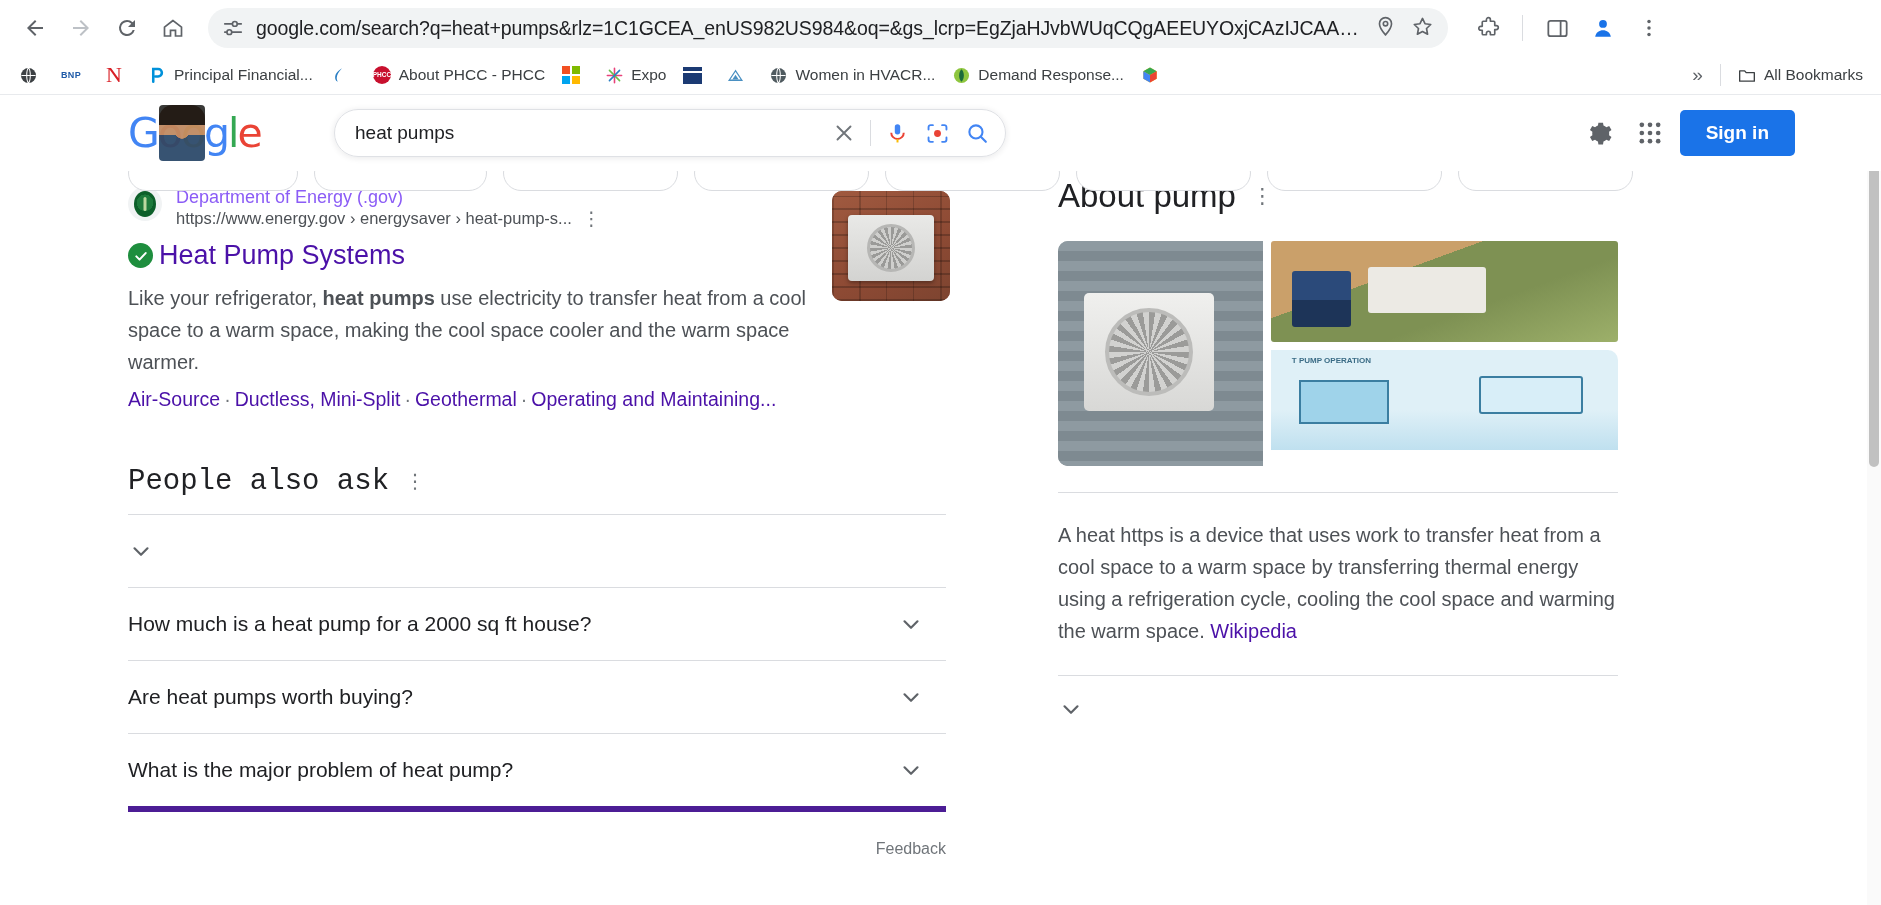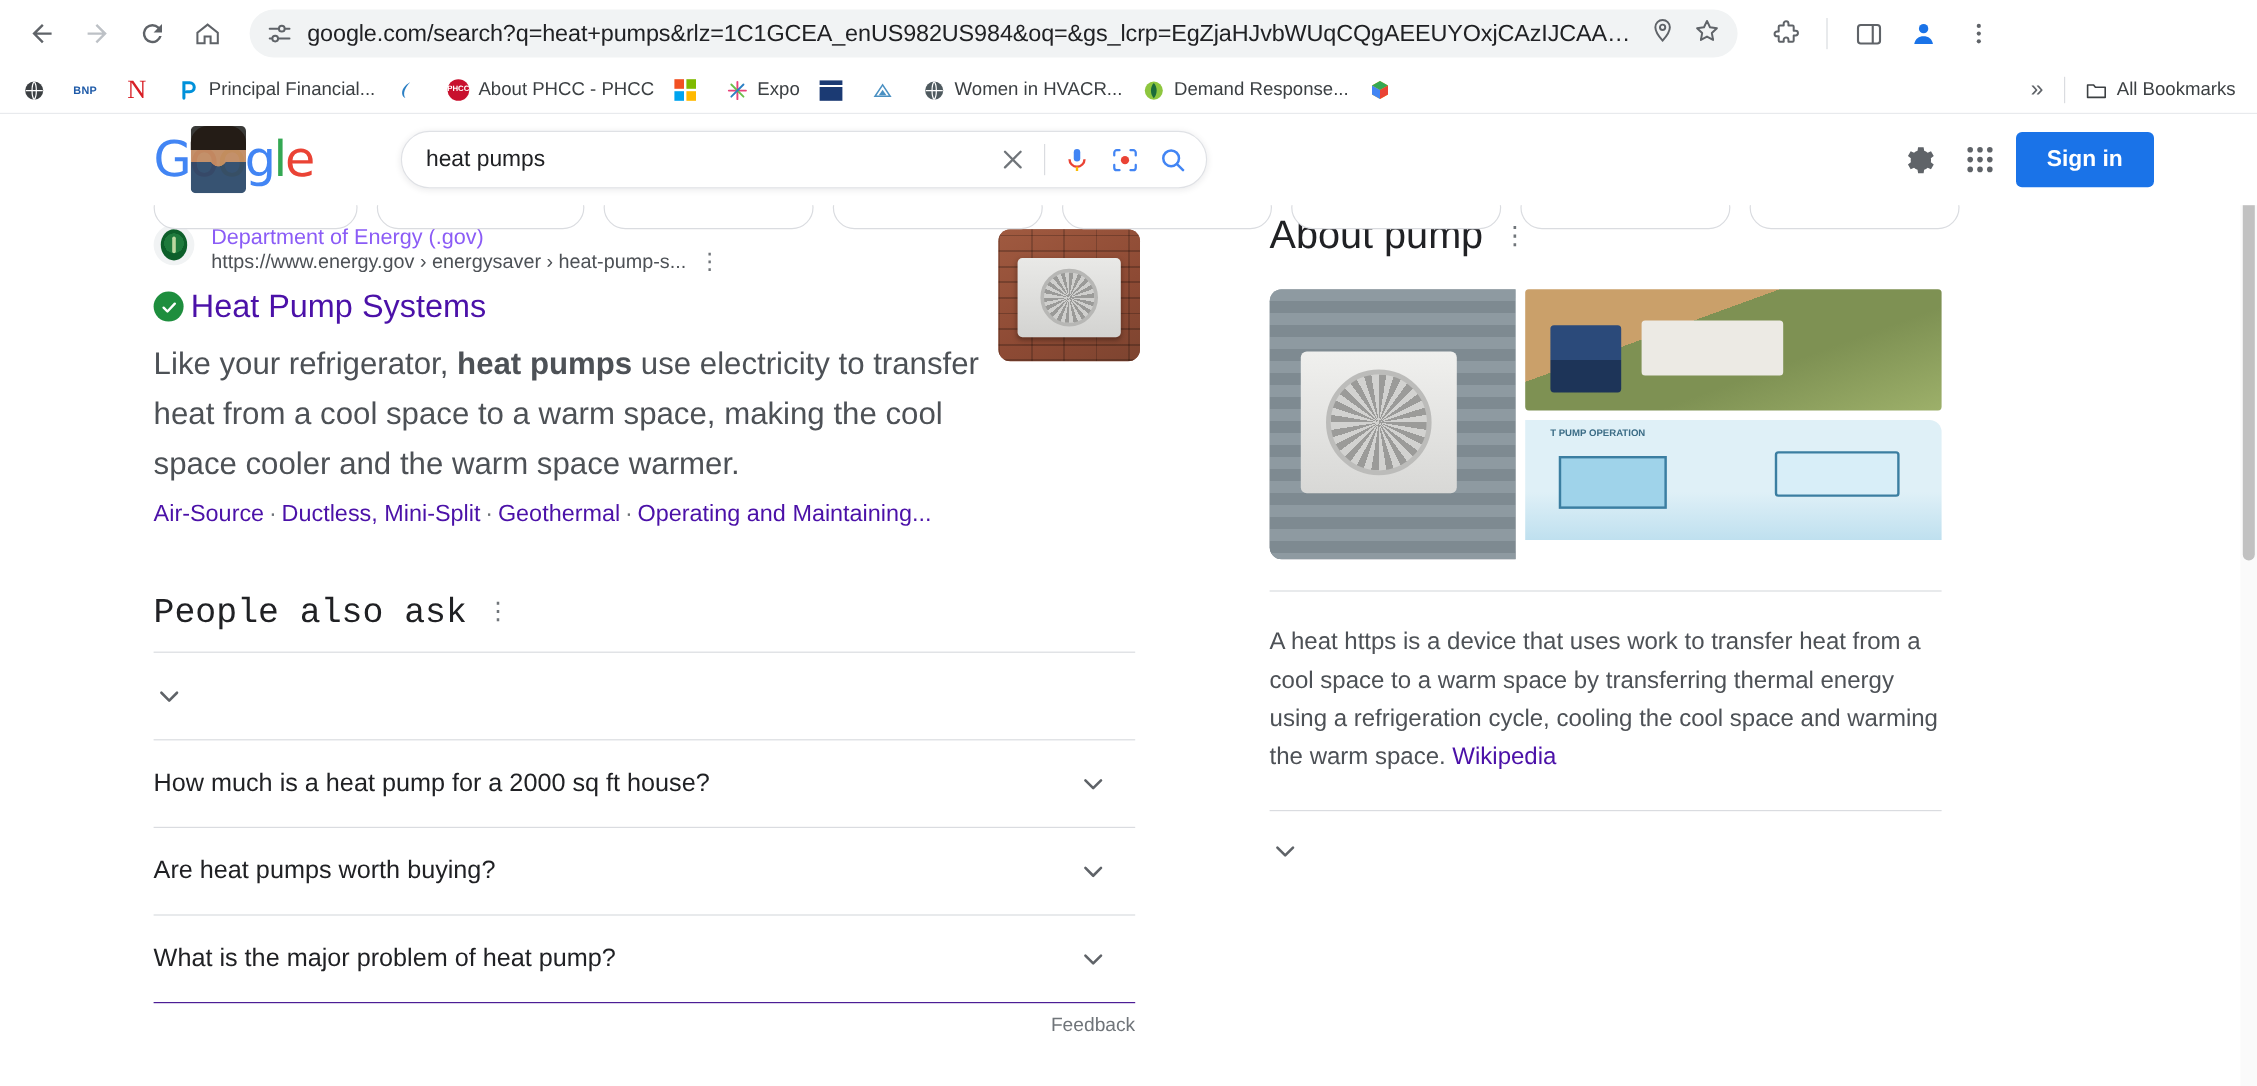--- a/index.html
+++ b/index.html
@@ -233,21 +233,21 @@
     background:#1e8e3e;
     display:flex; align-items:center; justify-content:center;
     flex:0 0 auto;
   }
   .res-title {
     font-size: 27px;
     color: #4b11a8;
     line-height: 1.3;
   }
   .snippet {
-    font-size: 26px;
+    font-size: 20px;
     line-height: 1.58;
     color:#4d5156;
     margin-top: 10px;
     max-width: 700px;
   }
   .snippet b { color:#4d5156; font-weight:bold;}
   .sitelinks {
     margin-top: 6px;
     font-size: 19.5px;
     color:#4b11a8;
@@ -298,24 +298,24 @@
     height: 73px;
     display:flex;
     align-items:center;
     justify-content:space-between;
     padding-right: 22px;
     width: 818px;
   }
   .paa-q { font-size: 21px; color:#202124; }
   .chev { width: 26px; height: 26px; flex:0 0 auto;}
   .paa-footer {
-    border-top: 1px solid #4c1d95;
+    border-top: 6px solid #4c1d95;
     width: 818px;
     display:flex; justify-content:flex-end;
-    padding-top: 10px;
+    padding-top: 28px;
   }
   .feedback { font-size: 16px; color:#70757a; }
 
   
   .kp-title-row { display:flex; align-items:center; gap: 16px; }
   .kp-title { font-size: 33px; color:#202124; font-weight: 400;}
   .kp-kebab { font-size: 21px; color:#70757a;}
   .kp-images {
     margin-top: 26px;
     display:flex;

